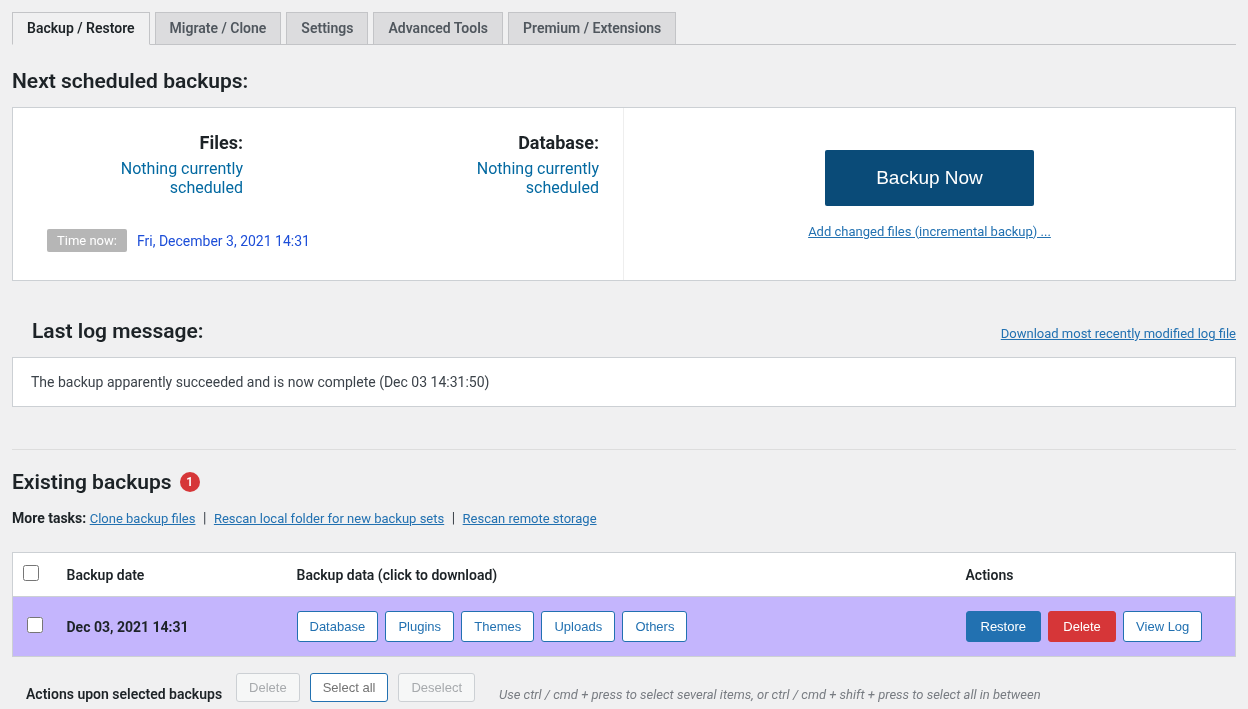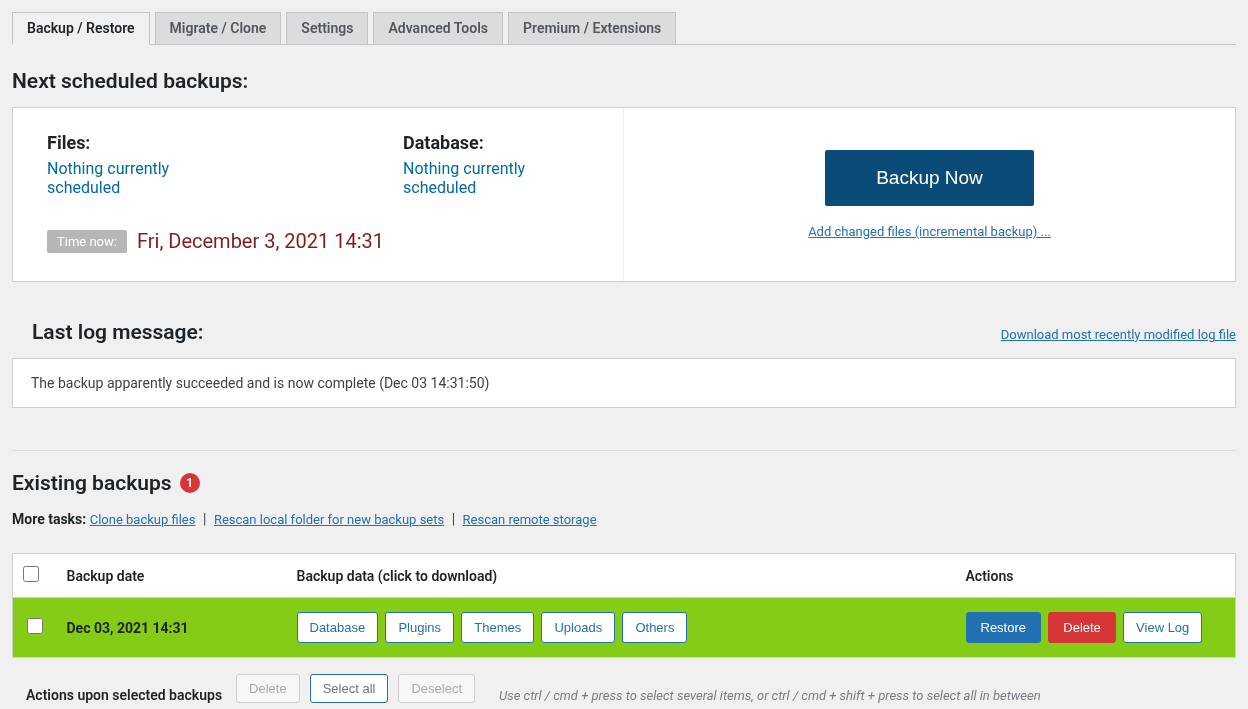--- a/index.html
+++ b/index.html
@@ -54,42 +54,42 @@
   }
   .panel-right {
     flex: 1;
     display: flex;
     flex-direction: column;
     align-items: center;
     justify-content: center;
     gap: 18px;
     padding: 24px;
   }
-  .sched-row { display: flex; gap: 40px; }
+  .sched-row { display: flex; gap: 40px; text-align: right; }
   .sched-col h3 {
     font-size: 18px;
     font-weight: 700;
     color: #1d2327;
     margin-bottom: 6px;
   }
   .sched-col p { font-size: 16px; color: #0369a1; }
   .time-row {
     margin-top: 32px;
     display: flex;
     align-items: center;
     gap: 10px;
   }
   .time-label {
     background: #b6b6b6;
     color: #fff;
     font-size: 13px;
     padding: 4px 10px;
     border-radius: 2px;
   }
-  .time-val { font-size: 20px; color: #7f1d1d; }
+  .time-val { font-size: 14px; color: #1d4ed8; }
   .btn-backup-now {
     background: #0a4b78;
     color: #fff;
     border: none;
     font-size: 19px;
     font-weight: 500;
     padding: 17px 51px;
     cursor: pointer;
     border-radius: 2px;
   }
@@ -142,21 +142,21 @@
     font-weight: 600;
     font-size: 14px;
     color: #1d2327;
     padding: 12px 10px;
     border-bottom: 1px solid #ccd0d4;
   }
   table.backups td {
     padding: 14px 10px;
     border-bottom: 1px solid #ccd0d4;
     vertical-align: middle;
-    background: #84cc16;
+    background: #c4b5fd;
   }
   table.backups tr:last-child td { border-bottom: none; }
   .col-check { width: 44px; text-align: center; }
   input[type=checkbox] {
     width: 16px; height: 16px; cursor: pointer;
   }
   .col-date { width: 230px; }
   .col-actions { width: 280px; }
   .date-strong { font-weight: 700; font-size: 14px; color: #1d2327; }
   .btn-out {

